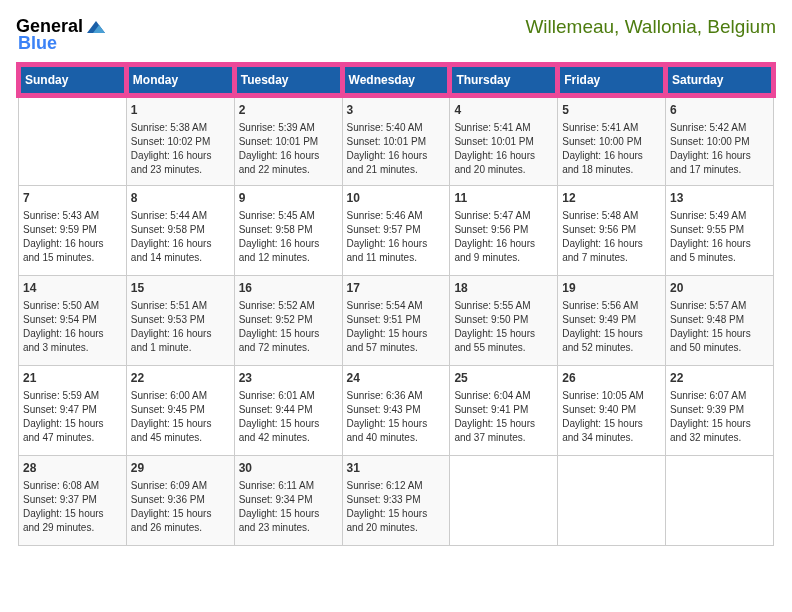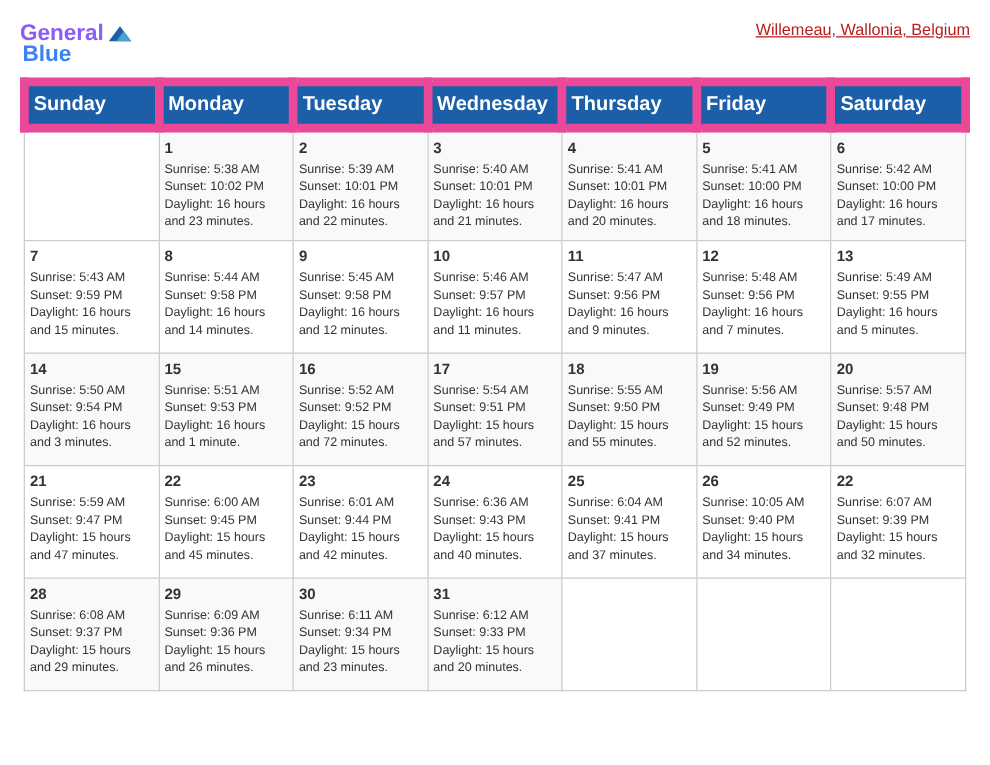--- a/index.html
+++ b/index.html
@@ -23,38 +23,37 @@
     }
     .title-area {
       text-align: right;
     }
     .month-title {
       font-size: 36px;
       font-weight: bold;
       color: #333;
     }
     .subtitle {
-      font-size: 13px;
-      color: #b91c1c;
+      font-size: 19px;
+      color: #4d7c0f;
       font-weight: normal;
-      text-decoration: underline;
     }
     table {
       width: 100%;
       border-collapse: collapse;
       font-size: 11px;
     }
     thead tr th {
       background-color: #1a5fa8;
       color: white;
       padding: 6px 4px;
       text-align: left;
-      font-size: 16px;
+      font-size: 12px;
       font-weight: bold;
-      border: 7px solid #ec4899;
+      border: 5px solid #ec4899;
     }
     tbody tr td {
       border: 1px solid #ccc;
       vertical-align: top;
       padding: 4px 4px;
       min-height: 70px;
       height: 90px;
       width: calc(100% / 7);
       color: #333;
       line-height: 1.4;
@@ -78,21 +77,21 @@
     .empty-cell {
       background: #fff !important;
     }
   </style>
 </head>
 <body>
 
 <div class="header-area">
   <div class="logo">
     <div style="display:flex; align-items:center; gap:2px;">
-      <span style="font-size:18px; font-weight:bold; color:#8b5cf6;">General</span>
+      <span style="font-size:18px; font-weight:bold; color:#000000;">General</span>
       <svg width="22" height="16" viewBox="0 0 22 16">
         <polygon points="2,14 11,2 20,14" fill="#1a5fa8"></polygon>
         <polygon points="8,14 14,6 20,14" fill="#4a9fd4"></polygon>
       </svg>
     </div>
     <span style="font-size:18px; font-weight:bold; color:#3b82f6; margin-top:-4px; margin-left:2px;">Blue</span>
   </div>
   <div class="title-area">
     <div class="subtitle">Willemeau, Wallonia, Belgium</div>
   </div>

